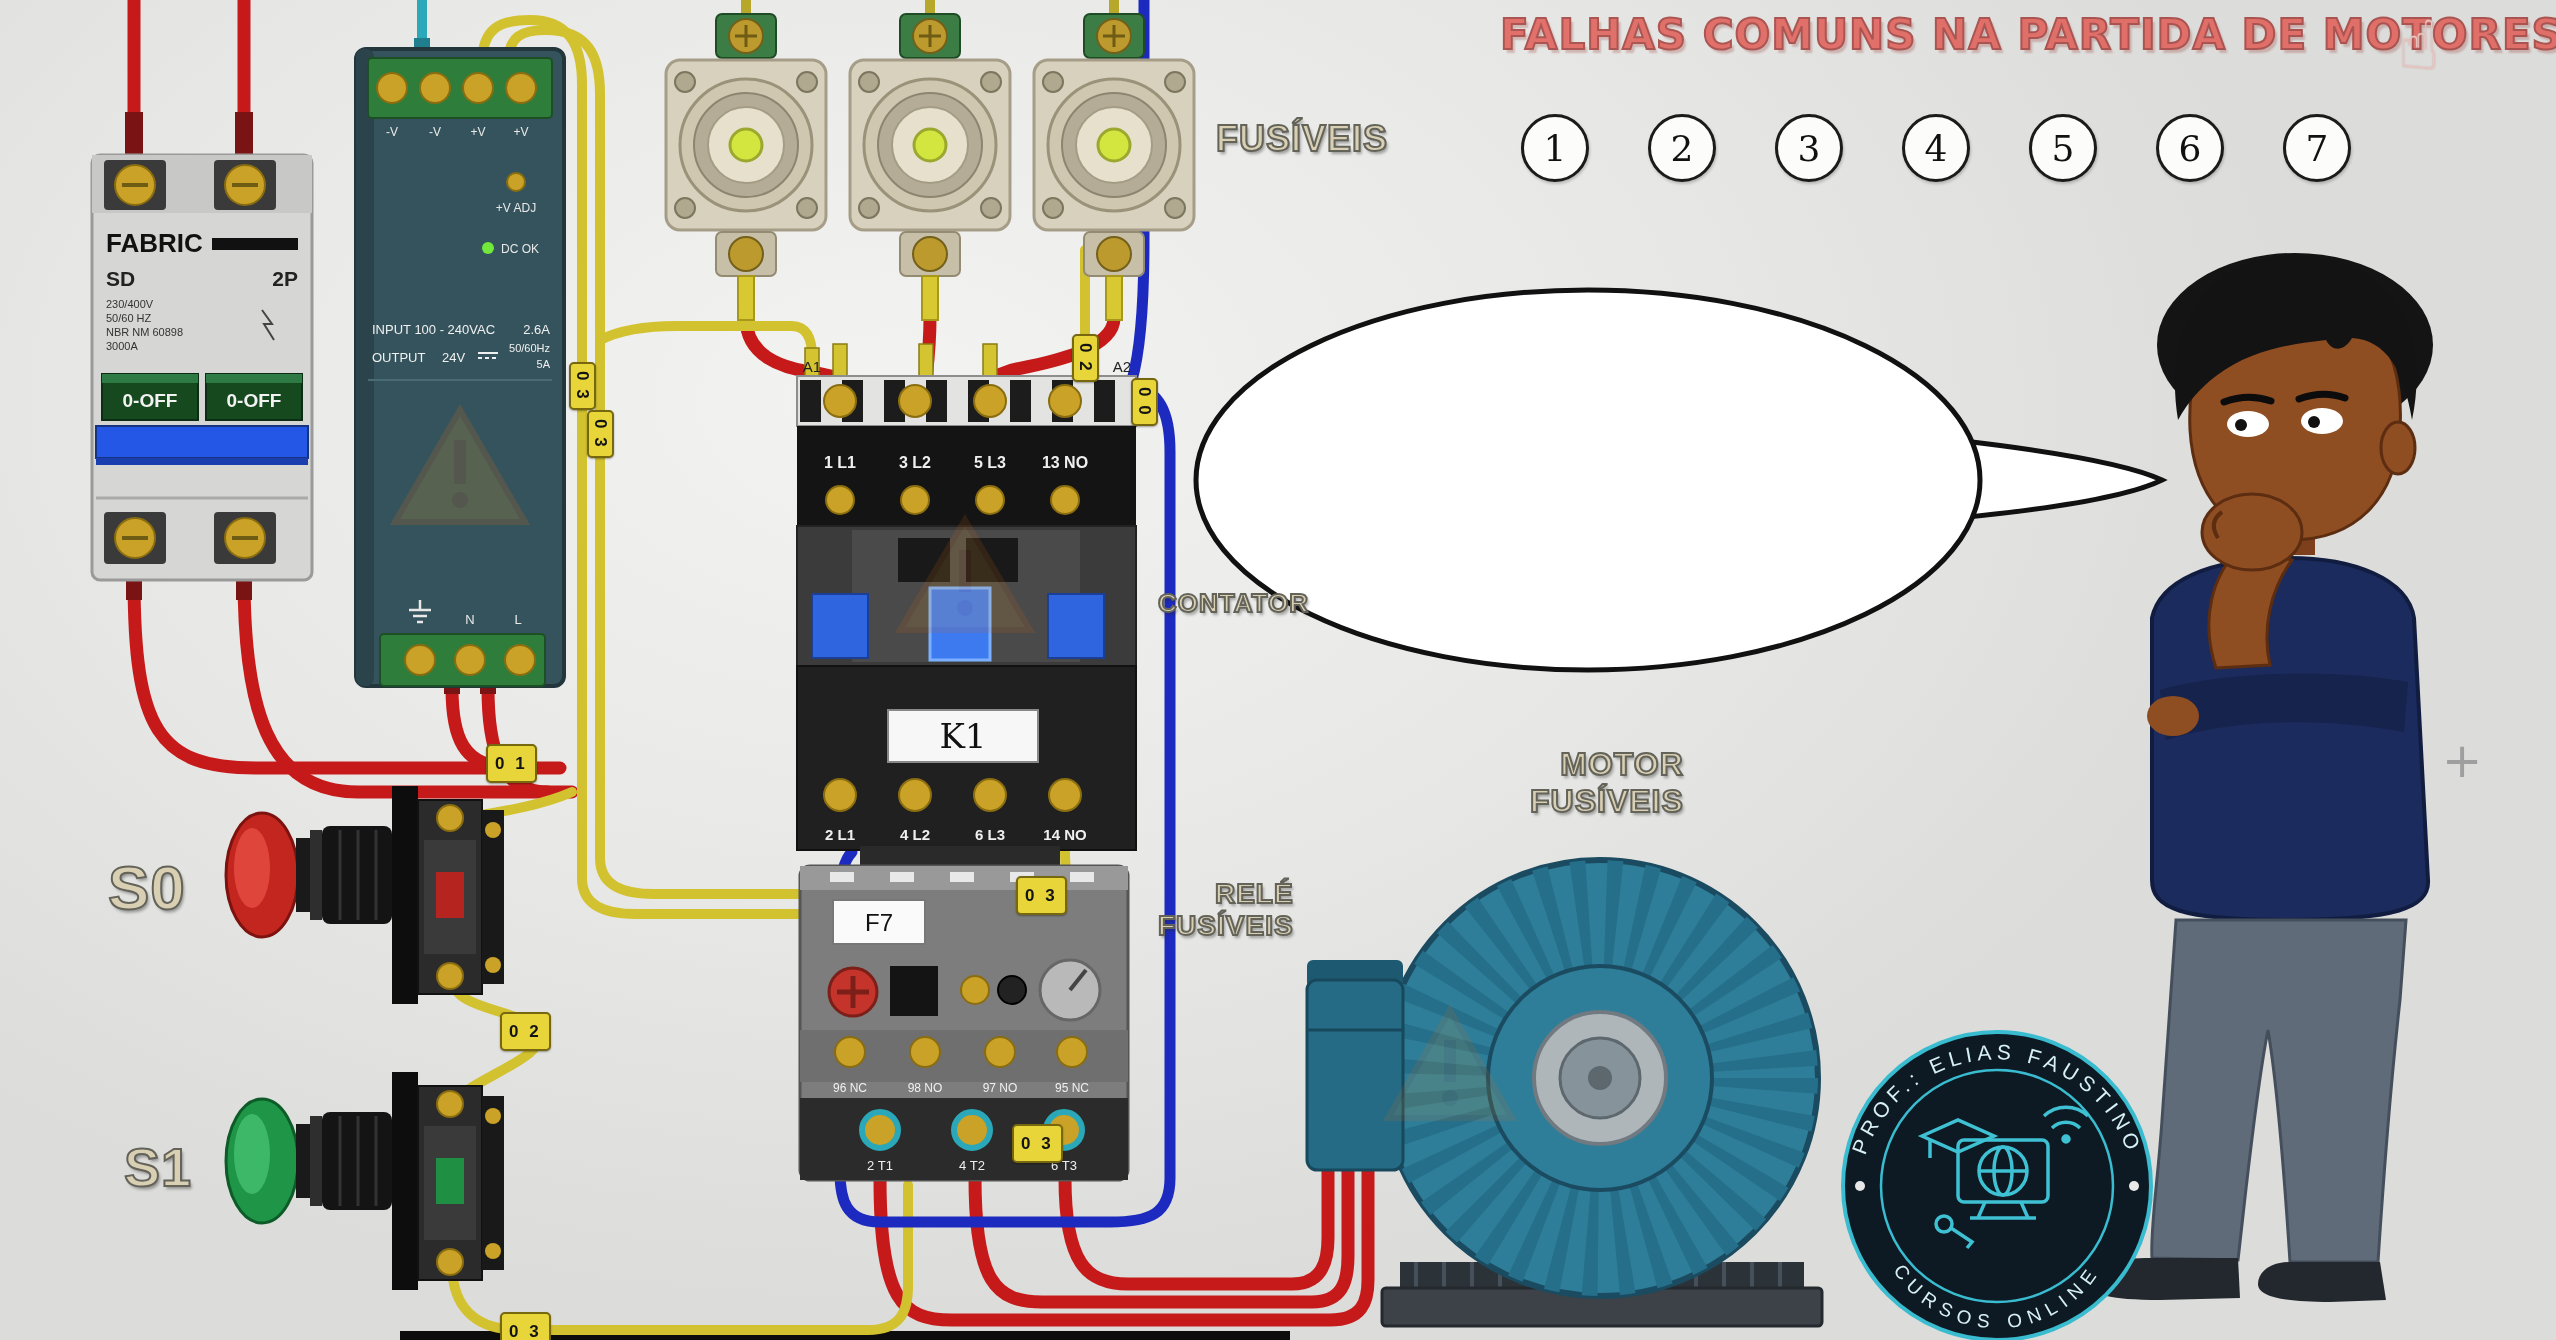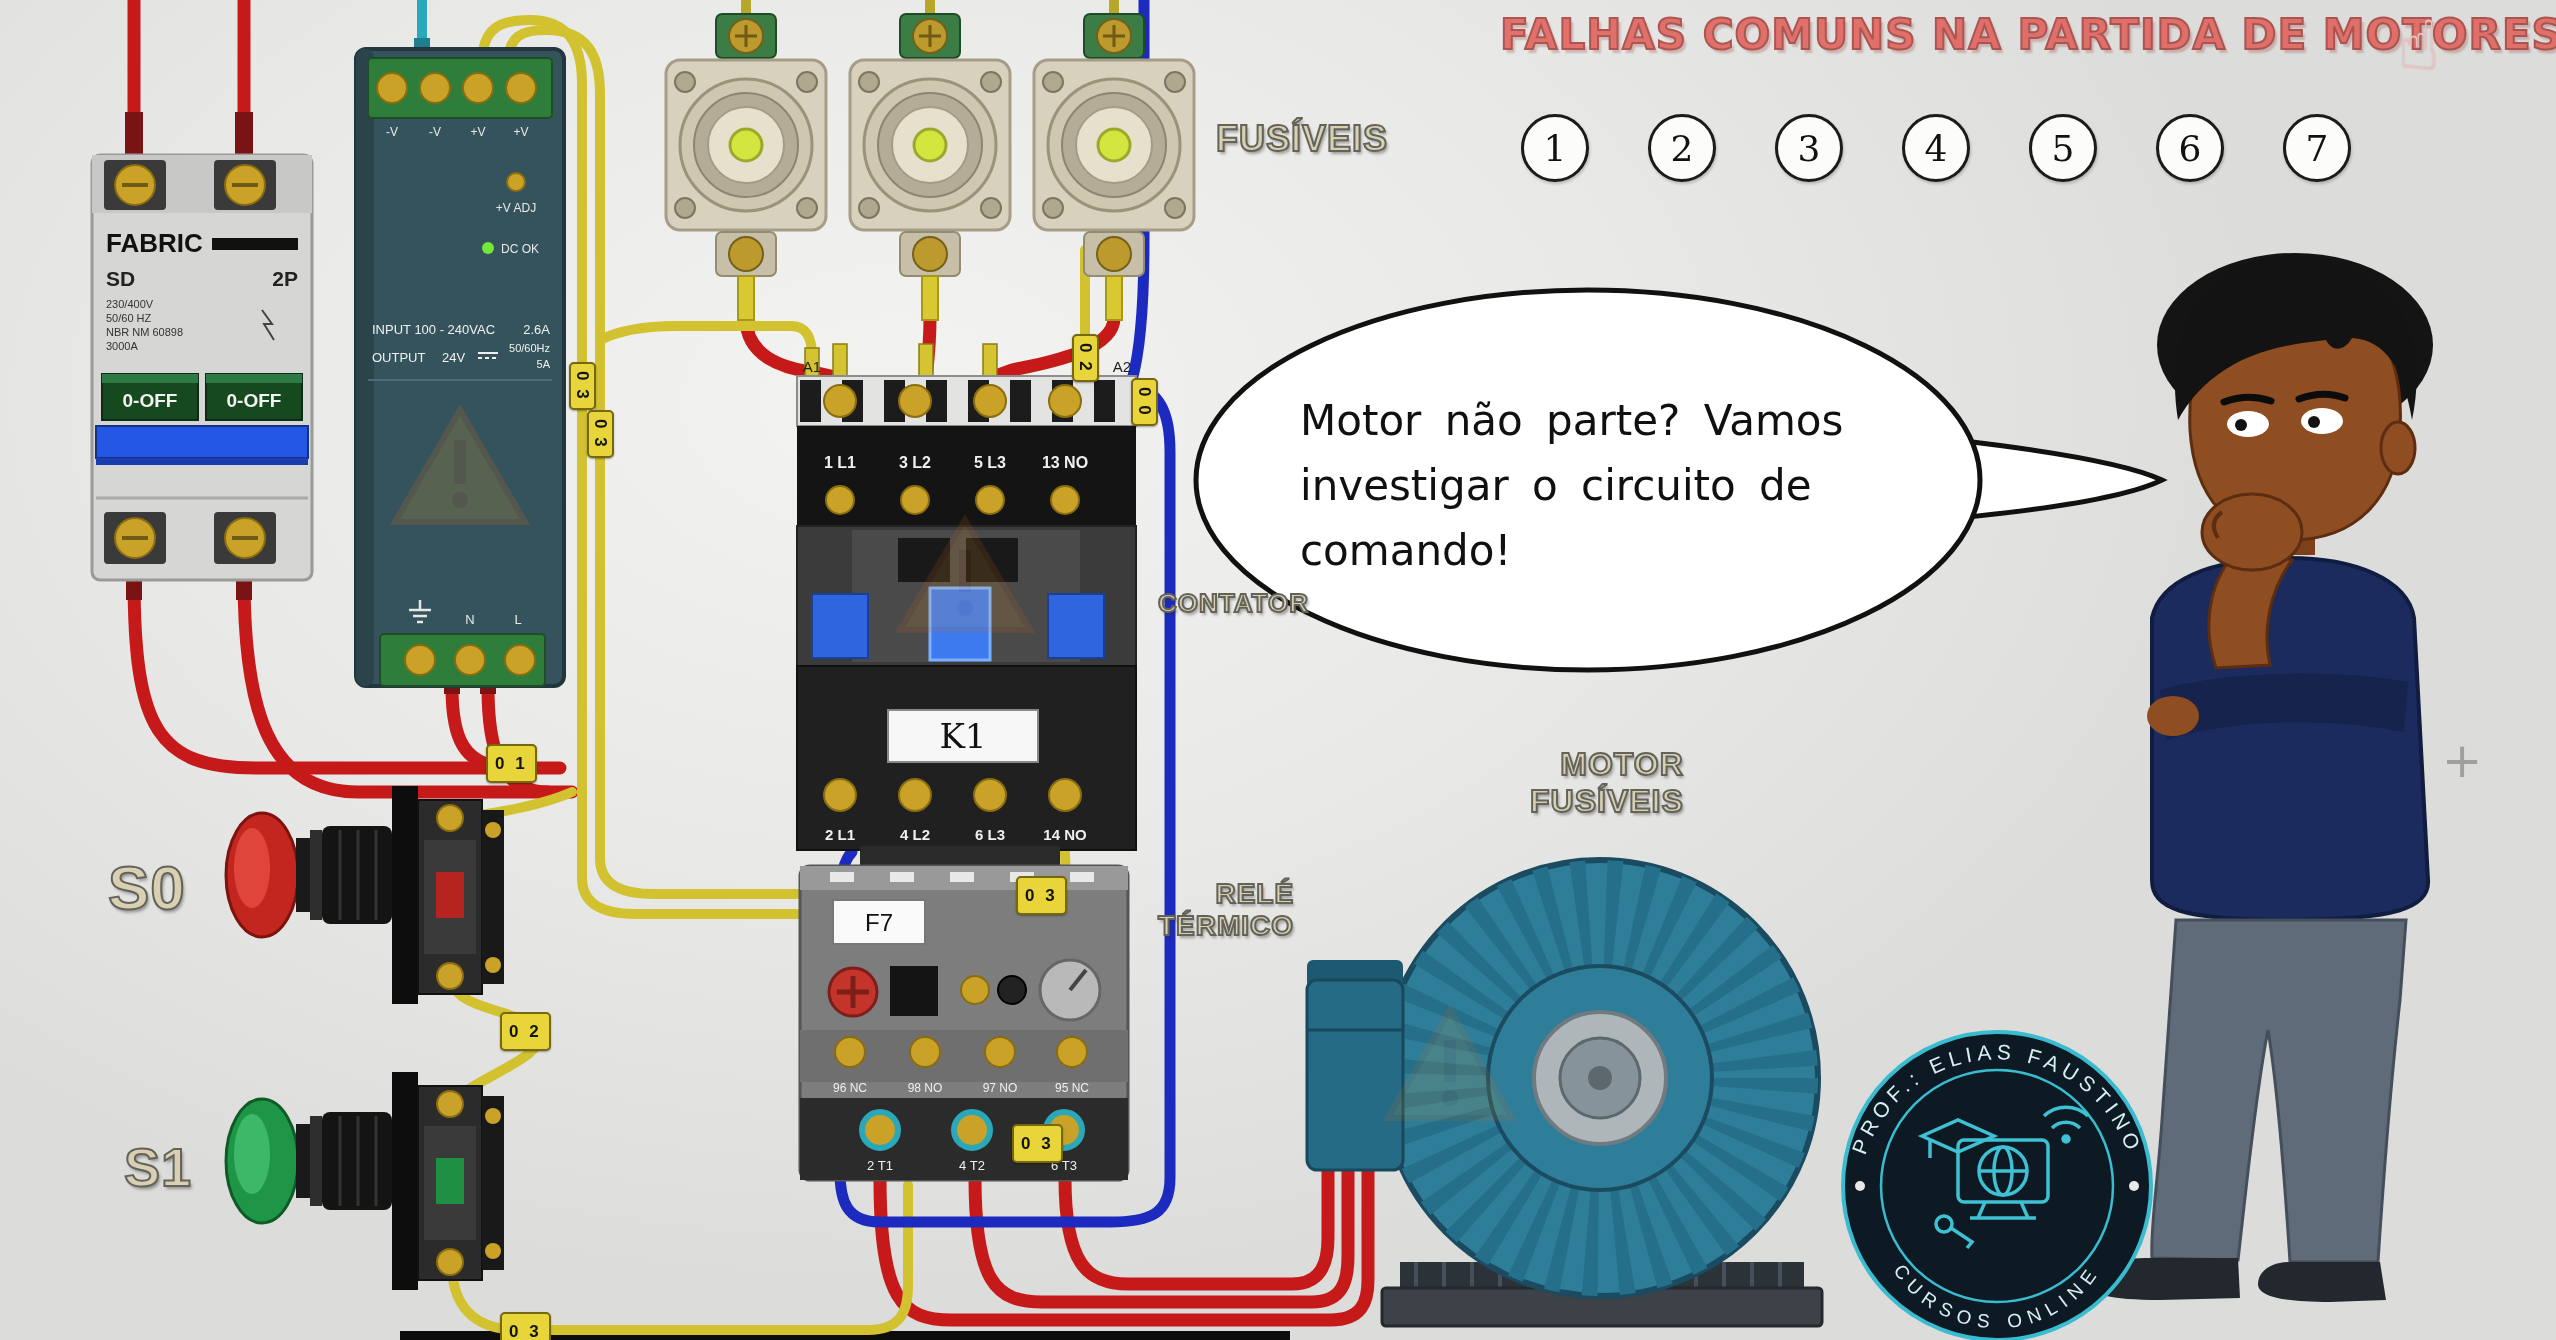--- a/index.html
+++ b/index.html
@@ -436,29 +436,26 @@
   <div class="step">3</div>
   <div class="step">4</div>
   <div class="step">5</div>
   <div class="step">6</div>
   <div class="step">7</div>
 </div>
 
 <div class="ov slabel" style="left:1216px;top:118px;font-size:36px;">FUSÍVEIS</div>
 <div class="ov slabel" style="left:1158px;top:588px;font-size:26px;">CONTATOR</div>
 <div class="ov slabel" style="left:1158px;top:878px;font-size:28px;">RELÉ
-TÉRMICO</div>
+FUSÍVEIS</div>
 <div class="ov slabel" style="left:1530px;top:746px;font-size:32px;">MOTOR
 FUSÍVEIS</div>
 <div class="ov slabel" style="left:108px;top:852px;font-size:62px;">S0</div>
 <div class="ov slabel" style="left:124px;top:1136px;font-size:54px;">S1</div>
 
-<div class="ov speech-text" style="left:1300px;top:388px;width:580px;">Motor não parte? Vamos
-investigar o circuito de
-comando!</div>
 
 <div class="ov chip" style="left:486px;top:744px;">0 1</div>
 <div class="ov chip" style="left:500px;top:1012px;">0 2</div>
 <div class="ov chip" style="left:500px;top:1312px;">0 3</div>
 <div class="ov chip" style="left:1016px;top:876px;">0 3</div>
 <div class="ov chip" style="left:1012px;top:1124px;">0 3</div>
 <div class="ov chip v" style="left:569px;top:362px;">0 3</div>
 <div class="ov chip v" style="left:587px;top:410px;">0 3</div>
 <div class="ov chip v" style="left:1072px;top:334px;">0 2</div>
 <div class="ov chip v" style="left:1131px;top:378px;">0 0</div>

